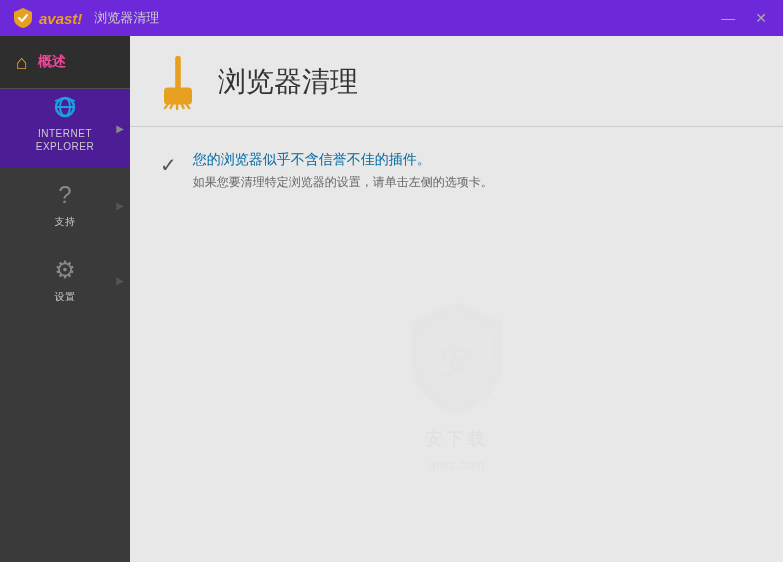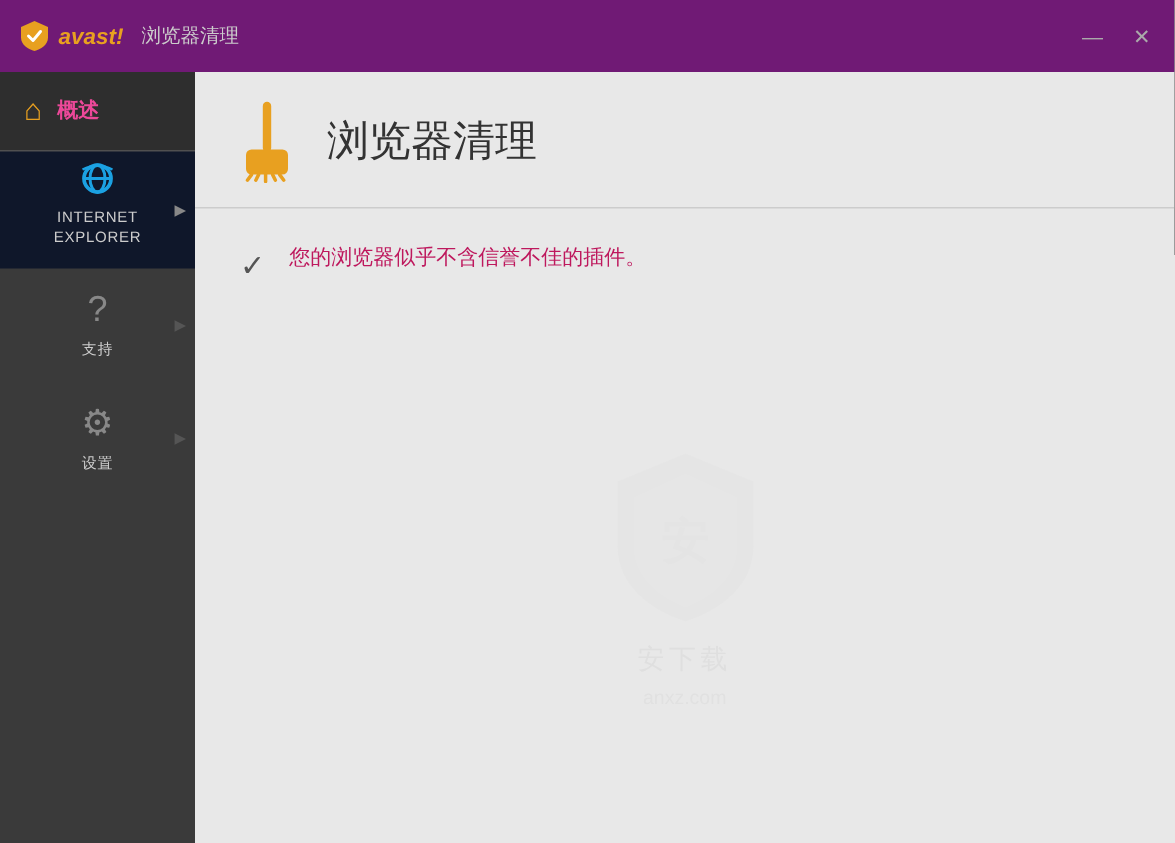--- a/index.html
+++ b/index.html
@@ -8,22 +8,22 @@
       height: 562px;
       font-family: "Microsoft YaHei", "SimHei", Arial, sans-serif;
       background: #3a3a3a;
       overflow: hidden;
       display: flex;
       flex-direction: column;
     }
 
     
     .title-bar {
-      height: 48px;
-      background: #701a75;
+      height: 36px;
+      background: #6d28d9;
       display: flex;
       align-items: center;
       padding: 0 12px;
       justify-content: space-between;
       flex-shrink: 0;
     }
     .title-bar-left {
       display: flex;
       align-items: center;
       gap: 8px;
@@ -83,21 +83,21 @@
       display: flex;
       flex-direction: column;
       align-items: center;
       justify-content: center;
       padding: 14px 8px;
       cursor: pointer;
       position: relative;
       gap: 6px;
     }
     .sidebar-item.active {
-      background: #0f172a;
+      background: #4c1d95;
       justify-content: space-between;
     }
 
     
     .sidebar-top {
       height: 52px;
       background: #2e2e2e;
       display: flex;
       align-items: center;
       padding: 0 16px;
@@ -203,21 +203,21 @@
     .check-icon {
       color: #555;
       font-size: 20px;
       margin-top: 2px;
       flex-shrink: 0;
     }
 
     .status-text-block {}
     .status-main-text {
       font-size: 14px;
-      color: #be185d;
+      color: #0369a1;
       font-weight: 500;
       margin-bottom: 5px;
     }
     .status-sub-text {
       font-size: 12px;
       color: #666;
     }
 
     
     .watermark-area {
@@ -314,20 +314,21 @@
       </div>
       <span class="page-title-text">浏览器清理</span>
     </div>
 
     <div class="content-divider"></div>
 
     <div class="status-section">
       <span class="check-icon">✓</span>
       <div class="status-text-block">
         <div class="status-main-text">您的浏览器似乎不含信誉不佳的插件。</div>
+        <div class="status-sub-text">如果您要清理特定浏览器的设置，请单击左侧的选项卡。</div>
       </div>
     </div>
 
     <div class="watermark-area">
       <div class="watermark-shield">
         <svg viewBox="0 0 80 90" width="110" height="120" xmlns="http://www.w3.org/2000/svg" opacity="0.18">
           <path d="M40 4 L74 18 L74 50 C74 70 58 82 40 88 C22 82 6 70 6 50 L6 18 Z" fill="#888" stroke="none"></path>
           <path d="M40 14 L66 26 L66 50 C66 66 53 76 40 81 C27 76 14 66 14 50 L14 26 Z" fill="#aaa" stroke="none"></path>
           <text x="40" y="56" text-anchor="middle" font-size="24" font-weight="bold" fill="#666">安</text>
         </svg>

